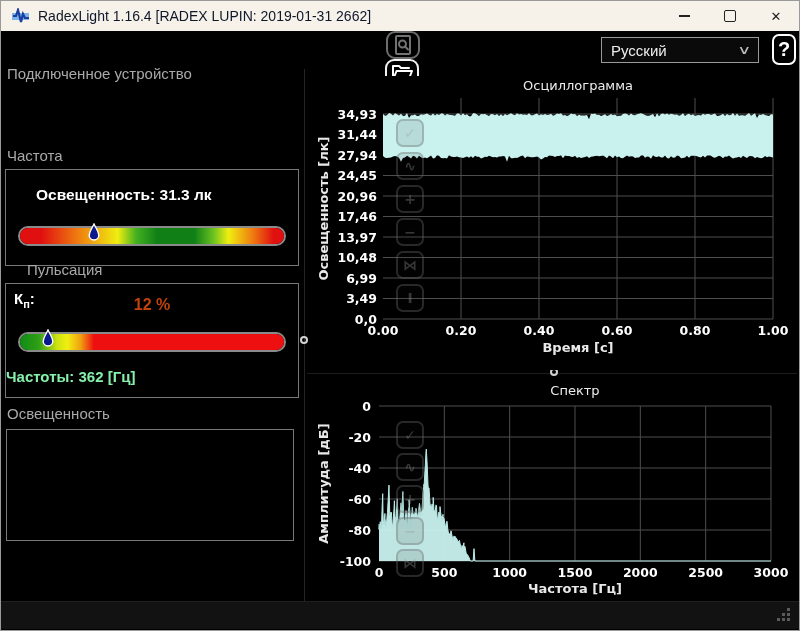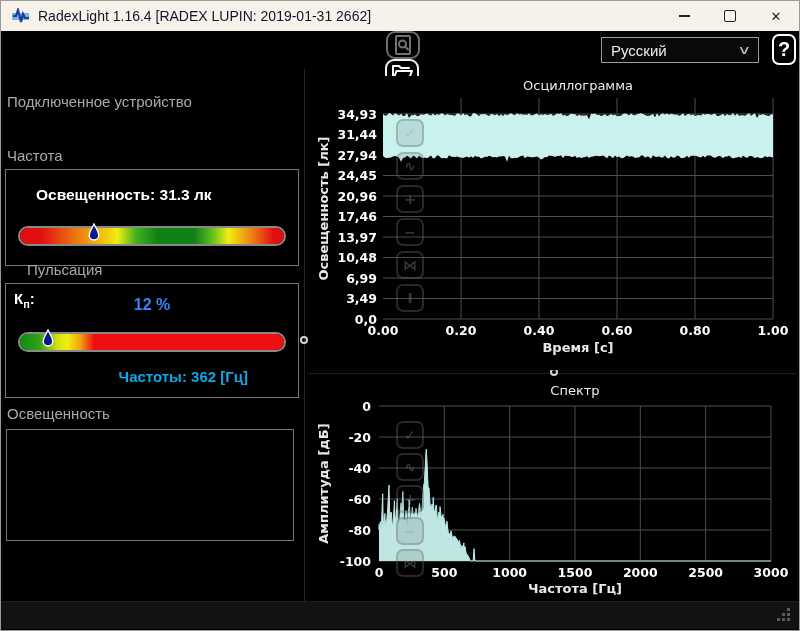--- a/index.html
+++ b/index.html
@@ -34,22 +34,22 @@
   .panel-box{position:absolute;left:4px;width:294px;border:1px solid #787878;background:#000;box-sizing:border-box;}
   .device-text{display:block;padding-left:28px;line-height:40px;color:#fff;font-weight:bold;font-size:15px;white-space:nowrap;}
   .reading-text{position:absolute;left:30px;top:16px;color:#fff;font-weight:bold;font-size:15.5px;white-space:nowrap;}
   .scale-bar{position:absolute;left:12px;width:268px;height:20px;border:2px solid #8a8a8a;border-radius:10px;box-sizing:border-box;}
   .scale-fill{position:absolute;inset:0;border-radius:8px;}
   .grad-lux{background:linear-gradient(90deg,#e01010 0%,#e01010 8%,#ef7d10 22%,#f0c010 31%,#f0ee10 37%,#44b020 44%,#0f7f16 52%,#0f7f16 66%,#66c020 73%,#f0ee10 79%,#ef7d10 88%,#e01010 96%,#e01010 100%);}
   .grad-kp{background:linear-gradient(90deg,#0f8c16 0%,#2f9f16 7%,#84c414 11%,#cde310 14%,#f0ee10 18%,#f0a010 23%,#ee1010 28%,#ee1010 100%);}
   .drop-marker{position:absolute;top:-5px;width:12px;height:22px;}
   .kp-label{position:absolute;left:8px;top:6px;color:#fff;font-weight:bold;font-size:15px;}
   .kp-label sub{font-size:11px;}
-  .kp-value{position:absolute;left:0;right:0;top:12px;text-align:center;color:#3b82f6;font-weight:bold;font-size:16px;}
-  .freq-text{position:absolute;left:0;right:50px;bottom:12px;text-align:right;color:#0ea5e9;font-weight:bold;font-size:15px;}
+  .kp-value{position:absolute;left:0;right:0;top:12px;text-align:center;color:#c2410c;font-weight:bold;font-size:16px;}
+  .freq-text{position:absolute;left:0;right:50px;bottom:12px;text-align:left;color:#86efac;font-weight:bold;font-size:15px;}
   .comments-area{position:absolute;left:5px;top:428px;width:288px;height:112px;background:#000;border:1px solid #787878;
                  color:#ddd;font-size:14px;resize:none;box-sizing:border-box;outline:none;}
 
   
   .v-split-line{position:absolute;left:303px;top:68px;width:1px;height:532px;background:#242424;}
   .h-split-line{position:absolute;left:306px;top:372px;width:490px;height:1px;background:#1c1c1c;}
   .split-grip{position:absolute;width:8px;height:8px;border:2px solid #d2d2d2;border-radius:50%;box-sizing:border-box;background:transparent;}
 
   
   .chart-region{position:absolute;background:#000;}
@@ -165,21 +165,21 @@
           <rect x="13" y="13.5" width="5" height="3.5"></rect>
       </svg>
     </div>
     <div class="lang-select">
       <span>Русский</span>
       <span class="lang-chevron">∨</span>
     </div>
     <div class="help-btn">?</div>
   </div>
 
-  <div class="sec-label" style="top:92px;">Подключенное устройство</div>
+  <div class="sec-label" style="top:64px;">Подключенное устройство</div>
 
   <div class="sec-label" style="top:146px;">Частота</div>
   <div class="panel-box" style="top:168px;height:97px;">
     <span class="reading-text">Освещенность: 31.3 лк</span>
     <div class="scale-bar" style="top:56px;">
       <div class="scale-fill grad-lux"></div>
       <svg class="drop-marker" id="marker-lux" viewBox="0 0 12 22" style="left: calc(28% - 6px);">
         <path d="M6 1 C 3.6 6.2, 1.2 8.6, 1.2 12.2 A 4.8 4.8 0 0 0 10.8 12.2 C 10.8 8.6, 8.4 6.2, 6 1 Z" fill="#0a1a8c" stroke="#fff" stroke-width="1.4"></path>
       </svg>
     </div>

